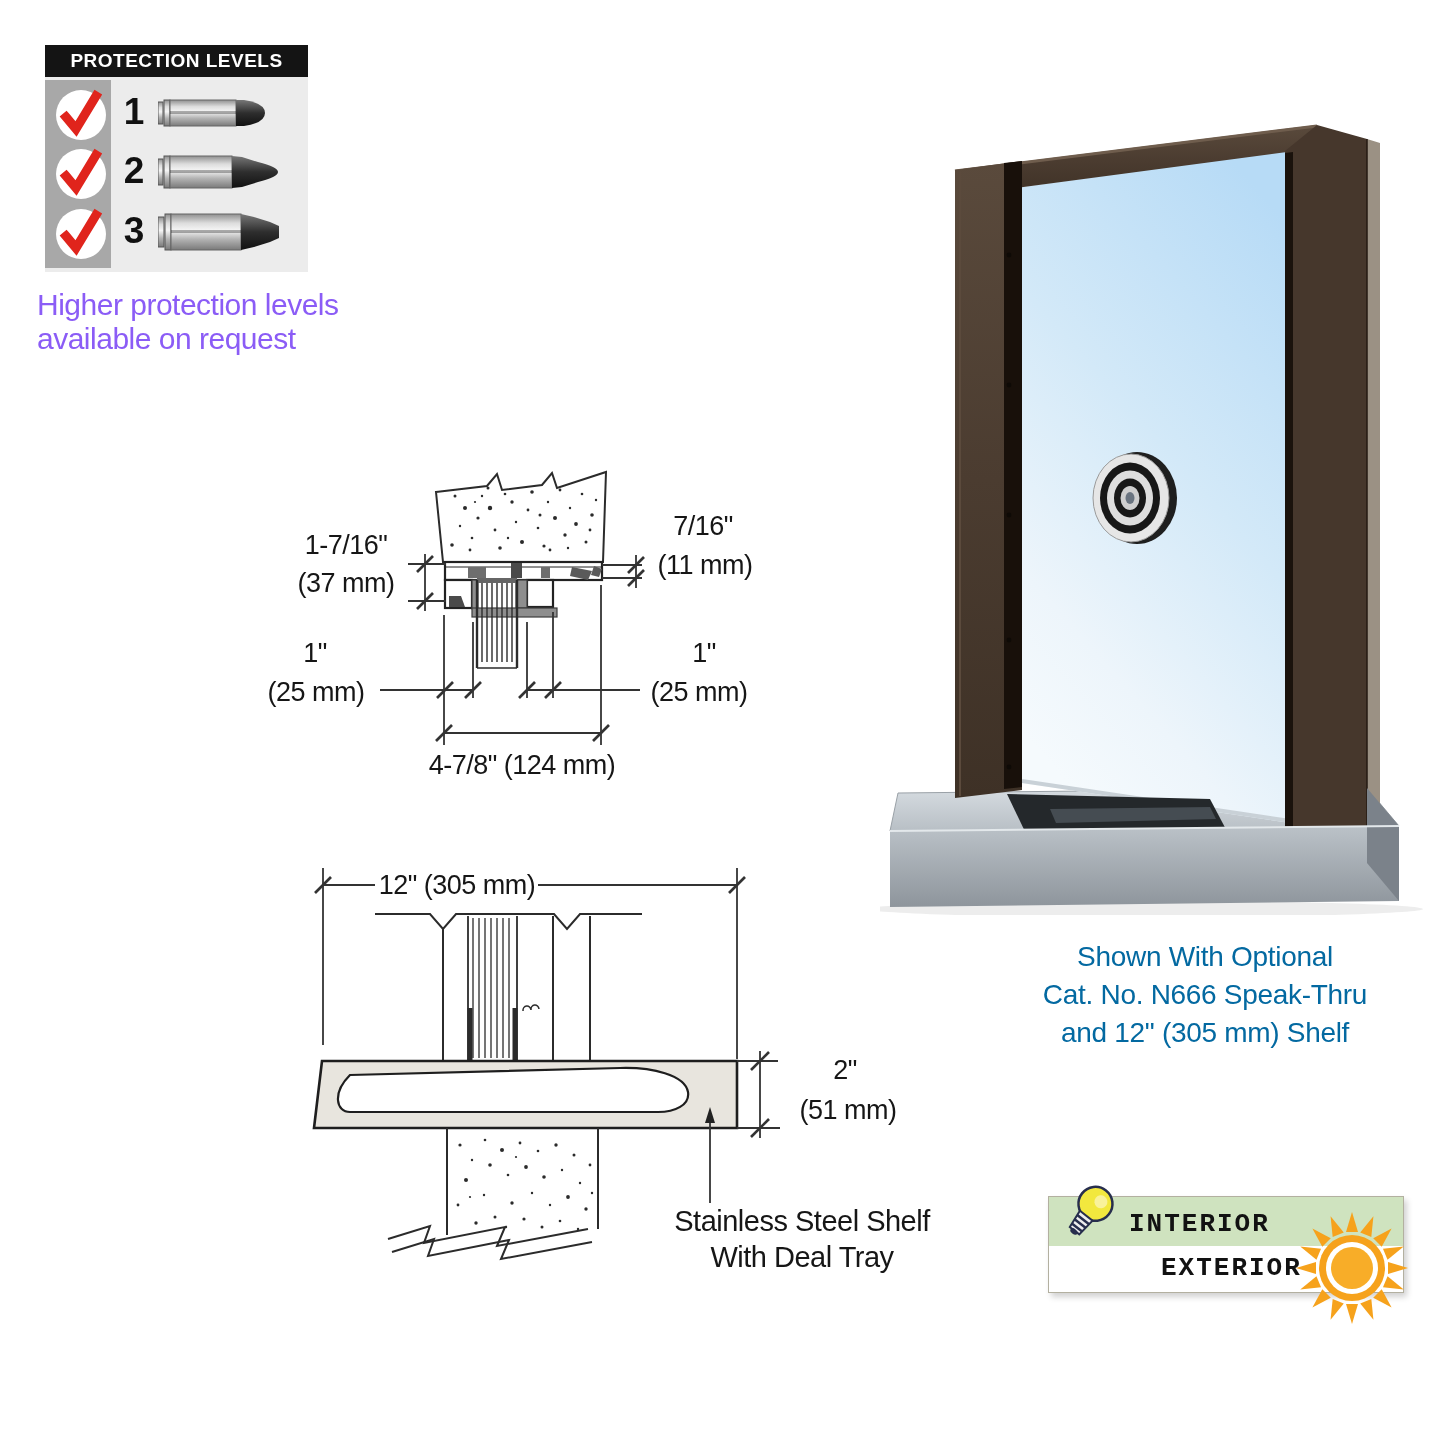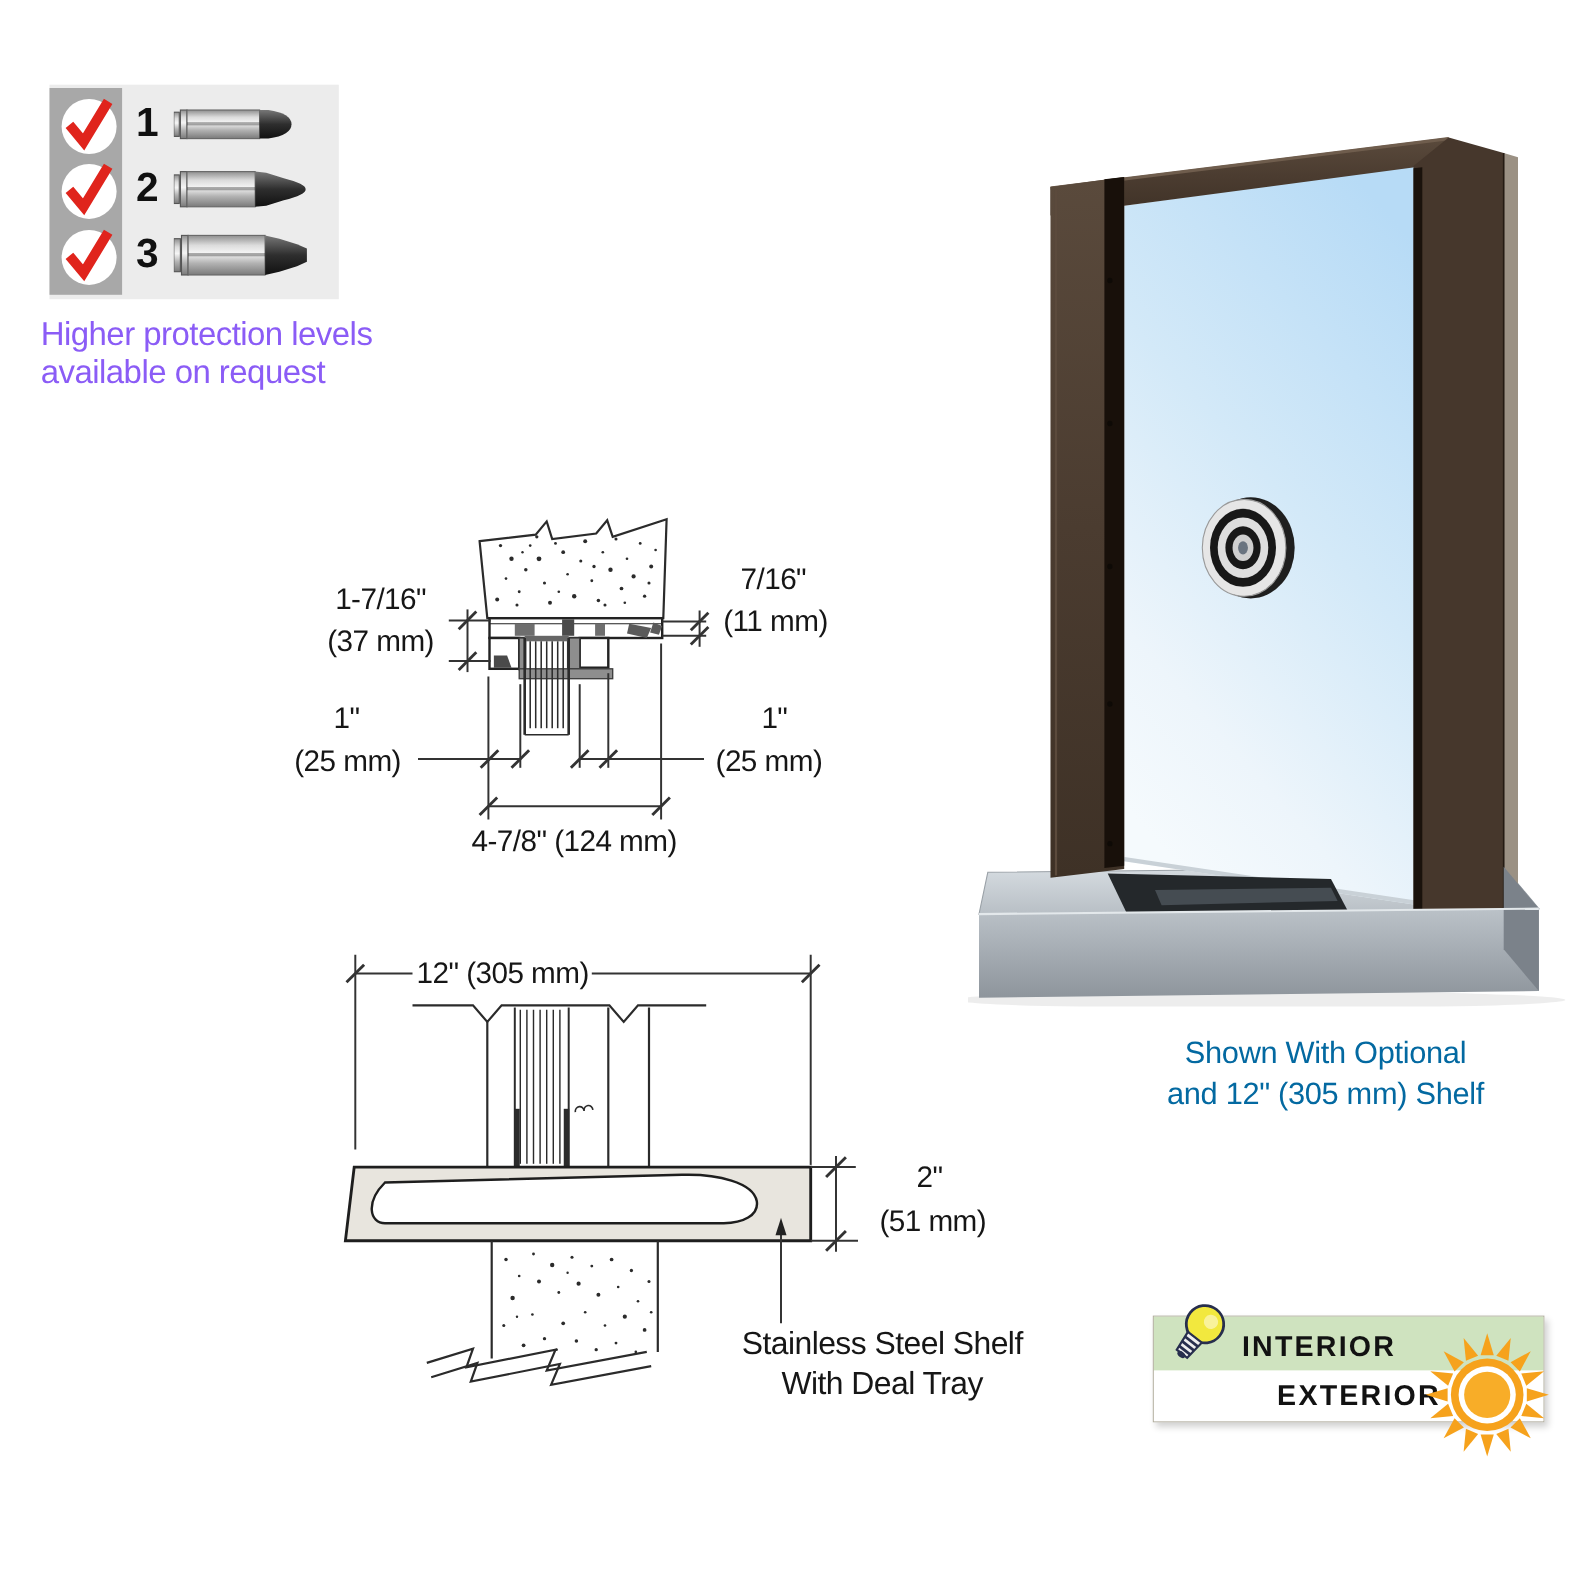--- a/index.html
+++ b/index.html
@@ -32,33 +32,34 @@
   #shelf-drawing{left:280px;top:855px;}
 
   
   #window-render{left:880px;top:95px;}
   #window-caption{left:1015px;top:938px;width:380px;text-align:center;
     font-size:28px;line-height:38px;color:#0369a1;letter-spacing:-.3px;}
 
   
   #orientation-badge{left:1040px;top:1180px;width:390px;height:170px;}
   #badge-box{position:absolute;left:8px;top:16px;width:354px;height:95px;
-    border:1px solid #b3b0a0;box-shadow:3px 4px 6px rgba(0,0,0,.18);background:#fff;}
+    border:1px solid #b3b0a0;box-shadow:3px 4px 6px rgba(0,0,0,.18);background:#fff;font-family:Liberation Mono, monospace;}
   #badge-green{position:absolute;left:0;top:0;width:354px;height:49px;background:#cfe3bf;}
   #badge-white{position:absolute;left:0;top:49px;width:354px;height:46px;background:#ffffff;}
   .badge-label{position:absolute;font-weight:bold;font-size:26px;letter-spacing:2px;color:#121212;}
   #interior-label{left:80px;top:12px;}
   #exterior-label{left:112px;top:56px;}
   #bulb-svg{position:absolute;left:3px;top:-23px;}
   #sun-svg{position:absolute;left:252px;top:28px;}
 </style>
 </head>
 <body>
 
 <div class="abs" id="protection-panel">
+  <div id="pl-header">PROTECTION LEVELS</div>
   <div id="pl-body">
     <div id="pl-column"></div>
 
     <div class="pl-row" style="top:7px;">
       <svg class="pl-check" width="58" height="58" viewBox="-29 -29 58 58">
         <circle cx="0" cy="0" r="25" fill="#ffffff"></circle>
         <path d="M-15,2 L-5,14 L15,-19" fill="none" stroke="#e0241c" stroke-width="9" stroke-linecap="square"></path>
       </svg>
       <span class="pl-num">1</span>
       <svg class="pl-bullet" style="top:13px;" width="108" height="32" viewBox="0 0 108 32">
@@ -437,20 +438,21 @@
     <ellipse cx="250" cy="403" rx="4.5" ry="6" fill="#6a7480"></ellipse>
   </g>
 
   <polygon points="10,736 519,731 519,806 10,812" fill="url(#gShelfFront)"></polygon>
   <polygon points="487,693 519,731 519,806 487,768" fill="#7b828a"></polygon>
   <line x1="10" y1="736" x2="519" y2="731" stroke="#e3e8eb" stroke-width="2"></line>
 </svg>
 
 <div class="abs" id="window-caption">
   <div>Shown With Optional</div>
+  <div>Cat. No. N666 Speak-Thru</div>
   <div>and 12" (305 mm) Shelf</div>
 </div>
 
 <div class="abs" id="orientation-badge">
   <div id="badge-box">
     <div id="badge-green"></div>
     <div id="badge-white"></div>
     <span class="badge-label" id="interior-label">INTERIOR</span>
     <span class="badge-label" id="exterior-label">EXTERIOR</span>
   </div>

